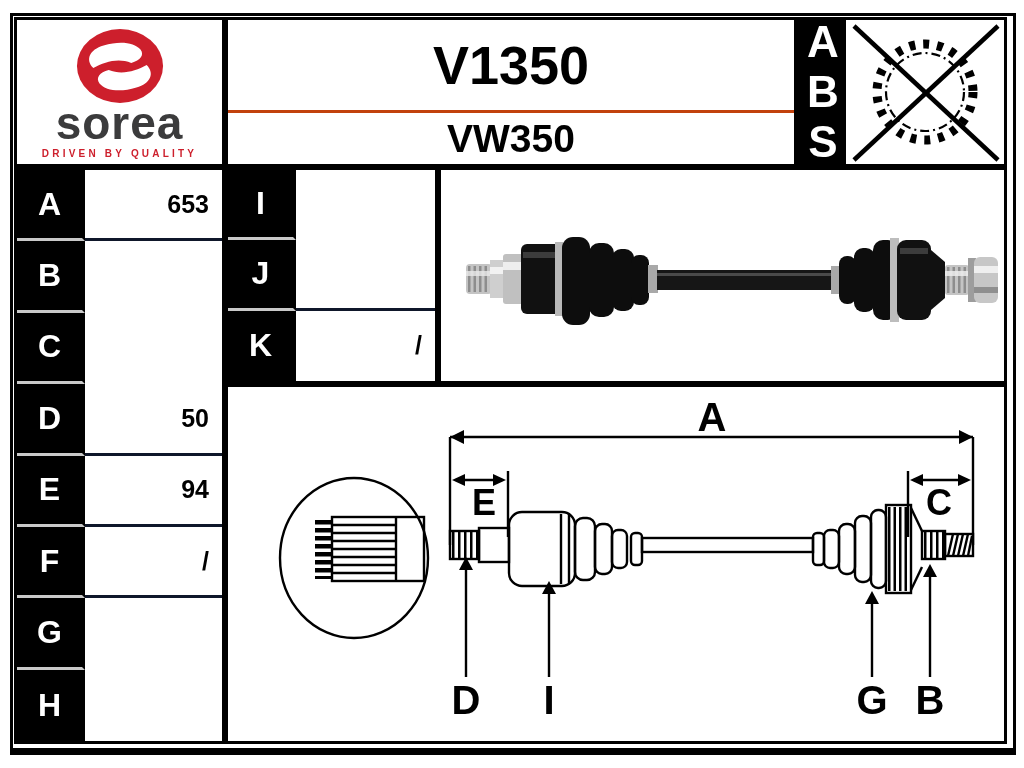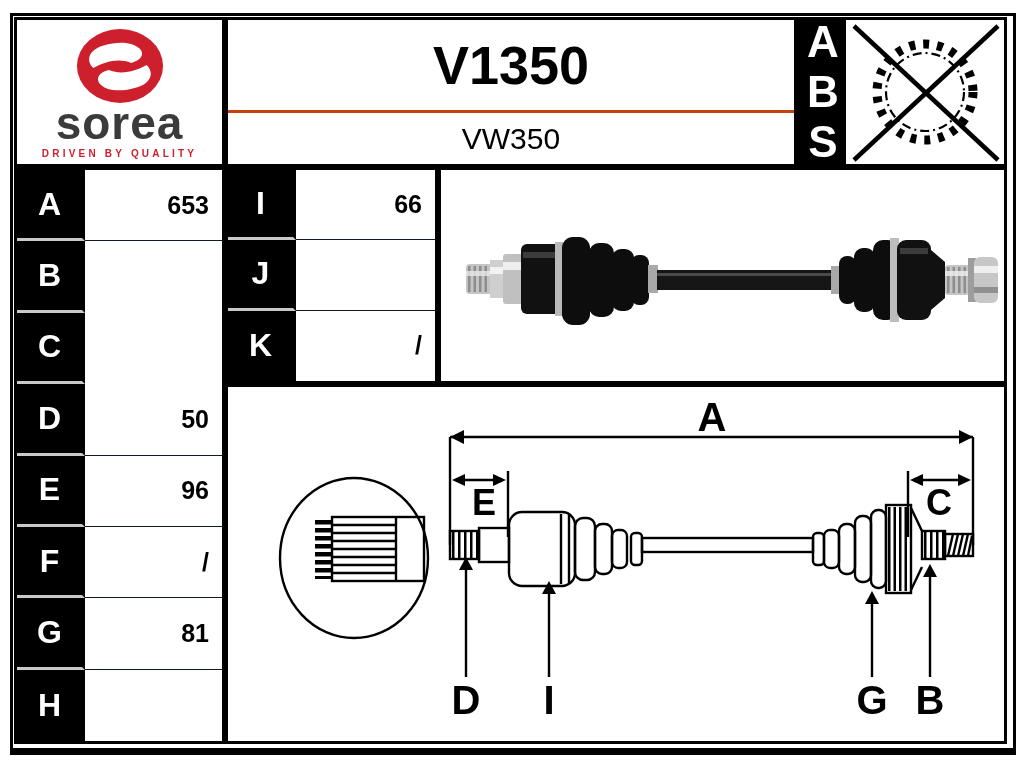--- a/index.html
+++ b/index.html
@@ -11,33 +11,33 @@
   .box { position:absolute; border:3px solid #000; background:#fff; }
   .outer-frame { left:10px; top:13px; width:1006px; height:742px; border-bottom-width:7px; background:transparent; }
 
   
   .logo-box { left:14px; top:17px; width:211px; height:150px; display:flex; flex-direction:column; align-items:center; justify-content:center; }
   .logo-brand { font-size:46px; font-weight:bold; color:#3b3b3c; letter-spacing:1px; line-height:0.9; margin-top:-4px; }
   .logo-tagline { font-size:10px; font-weight:bold; color:#cd1f2c; letter-spacing:3.2px; margin-top:3px; }
 
   .title-box { left:225px; top:17px; width:572px; height:150px; display:flex; flex-direction:column; }
   .title-main { height:93px; border-bottom:3px solid #c2410c; display:flex; align-items:center; justify-content:center; font-size:54px; font-weight:bold; color:#000; }
-  .title-sub { flex:1; display:flex; align-items:center; justify-content:center; font-size:30px; font-weight:normal; color:#000; }
+  .title-sub { flex:1; display:flex; align-items:center; justify-content:center; font-size:39px; font-weight:bold; color:#000; }
 
   .abs-box { left:797px; top:17px; width:210px; height:150px; display:flex; }
   .abs-strip { width:46px; background:#000; color:#fff; display:flex; flex-direction:column; align-items:center; justify-content:space-between; font-size:44px; font-weight:bold; line-height:0.95; padding:1px 0; }
   .abs-gear { flex:1; position:relative; }
   .abs-gear svg { position:absolute; inset:0; }
 
   
   .dim-table { left:14px; top:167px; width:211px; height:577px; display:flex; flex-direction:column; }
   .spline-table { left:225px; top:167px; width:213px; height:217px; display:flex; flex-direction:column; }
   .t-row { flex:1; display:flex; min-height:0; }
   .t-label { width:68px; background:#000; color:#fff; display:flex; align-items:center; justify-content:center; font-size:32px; font-weight:bold; border-right:3px solid #000; border-bottom:3px solid #c9c9c9; }
-  .t-value { flex:1; background:#fff; color:#000; display:flex; align-items:center; justify-content:flex-end; padding-right:13px; font-size:25px; font-weight:bold; border-bottom:1px solid #0f172a; }
+  .t-value { flex:1; background:#fff; color:#000; display:flex; align-items:center; justify-content:flex-end; padding-right:13px; font-size:25px; font-weight:bold; border-bottom:3px solid #0f172a; }
   .t-row:last-child .t-label, .t-row:last-child .t-value { border-bottom:none; }
 
   
   .photo-box { left:438px; top:167px; width:569px; height:217px; }
   .photo-box svg, .drawing-box svg { position:absolute; inset:0; }
   .drawing-box { left:225px; top:384px; width:782px; height:360px; }
 
   svg text { font-family:"Liberation Sans", sans-serif; font-weight:bold; fill:#000; }
 </style>
 </head>
@@ -88,40 +88,38 @@
       </div>
     <div class="t-row">
         <div class="t-label">C</div>
       </div>
     <div class="t-row">
         <div class="t-label">D</div>
         <div class="t-value">50</div>
       </div>
     <div class="t-row">
         <div class="t-label">E</div>
-        <div class="t-value">96</div>
+        <div class="t-value">94</div>
       </div>
     <div class="t-row">
         <div class="t-label">F</div>
         <div class="t-value">/</div>
       </div>
     <div class="t-row">
         <div class="t-label">G</div>
-        <div class="t-value">81</div>
       </div>
     <div class="t-row">
         <div class="t-label">H</div>
         <div class="t-value"></div>
       </div>
   </div>
 
   <div class="box spline-table">
     <div class="t-row">
         <div class="t-label">I</div>
-        <div class="t-value">66</div>
       </div>
     <div class="t-row">
         <div class="t-label">J</div>
         <div class="t-value"></div>
       </div>
     <div class="t-row">
         <div class="t-label">K</div>
         <div class="t-value">/</div>
       </div>
   </div>

